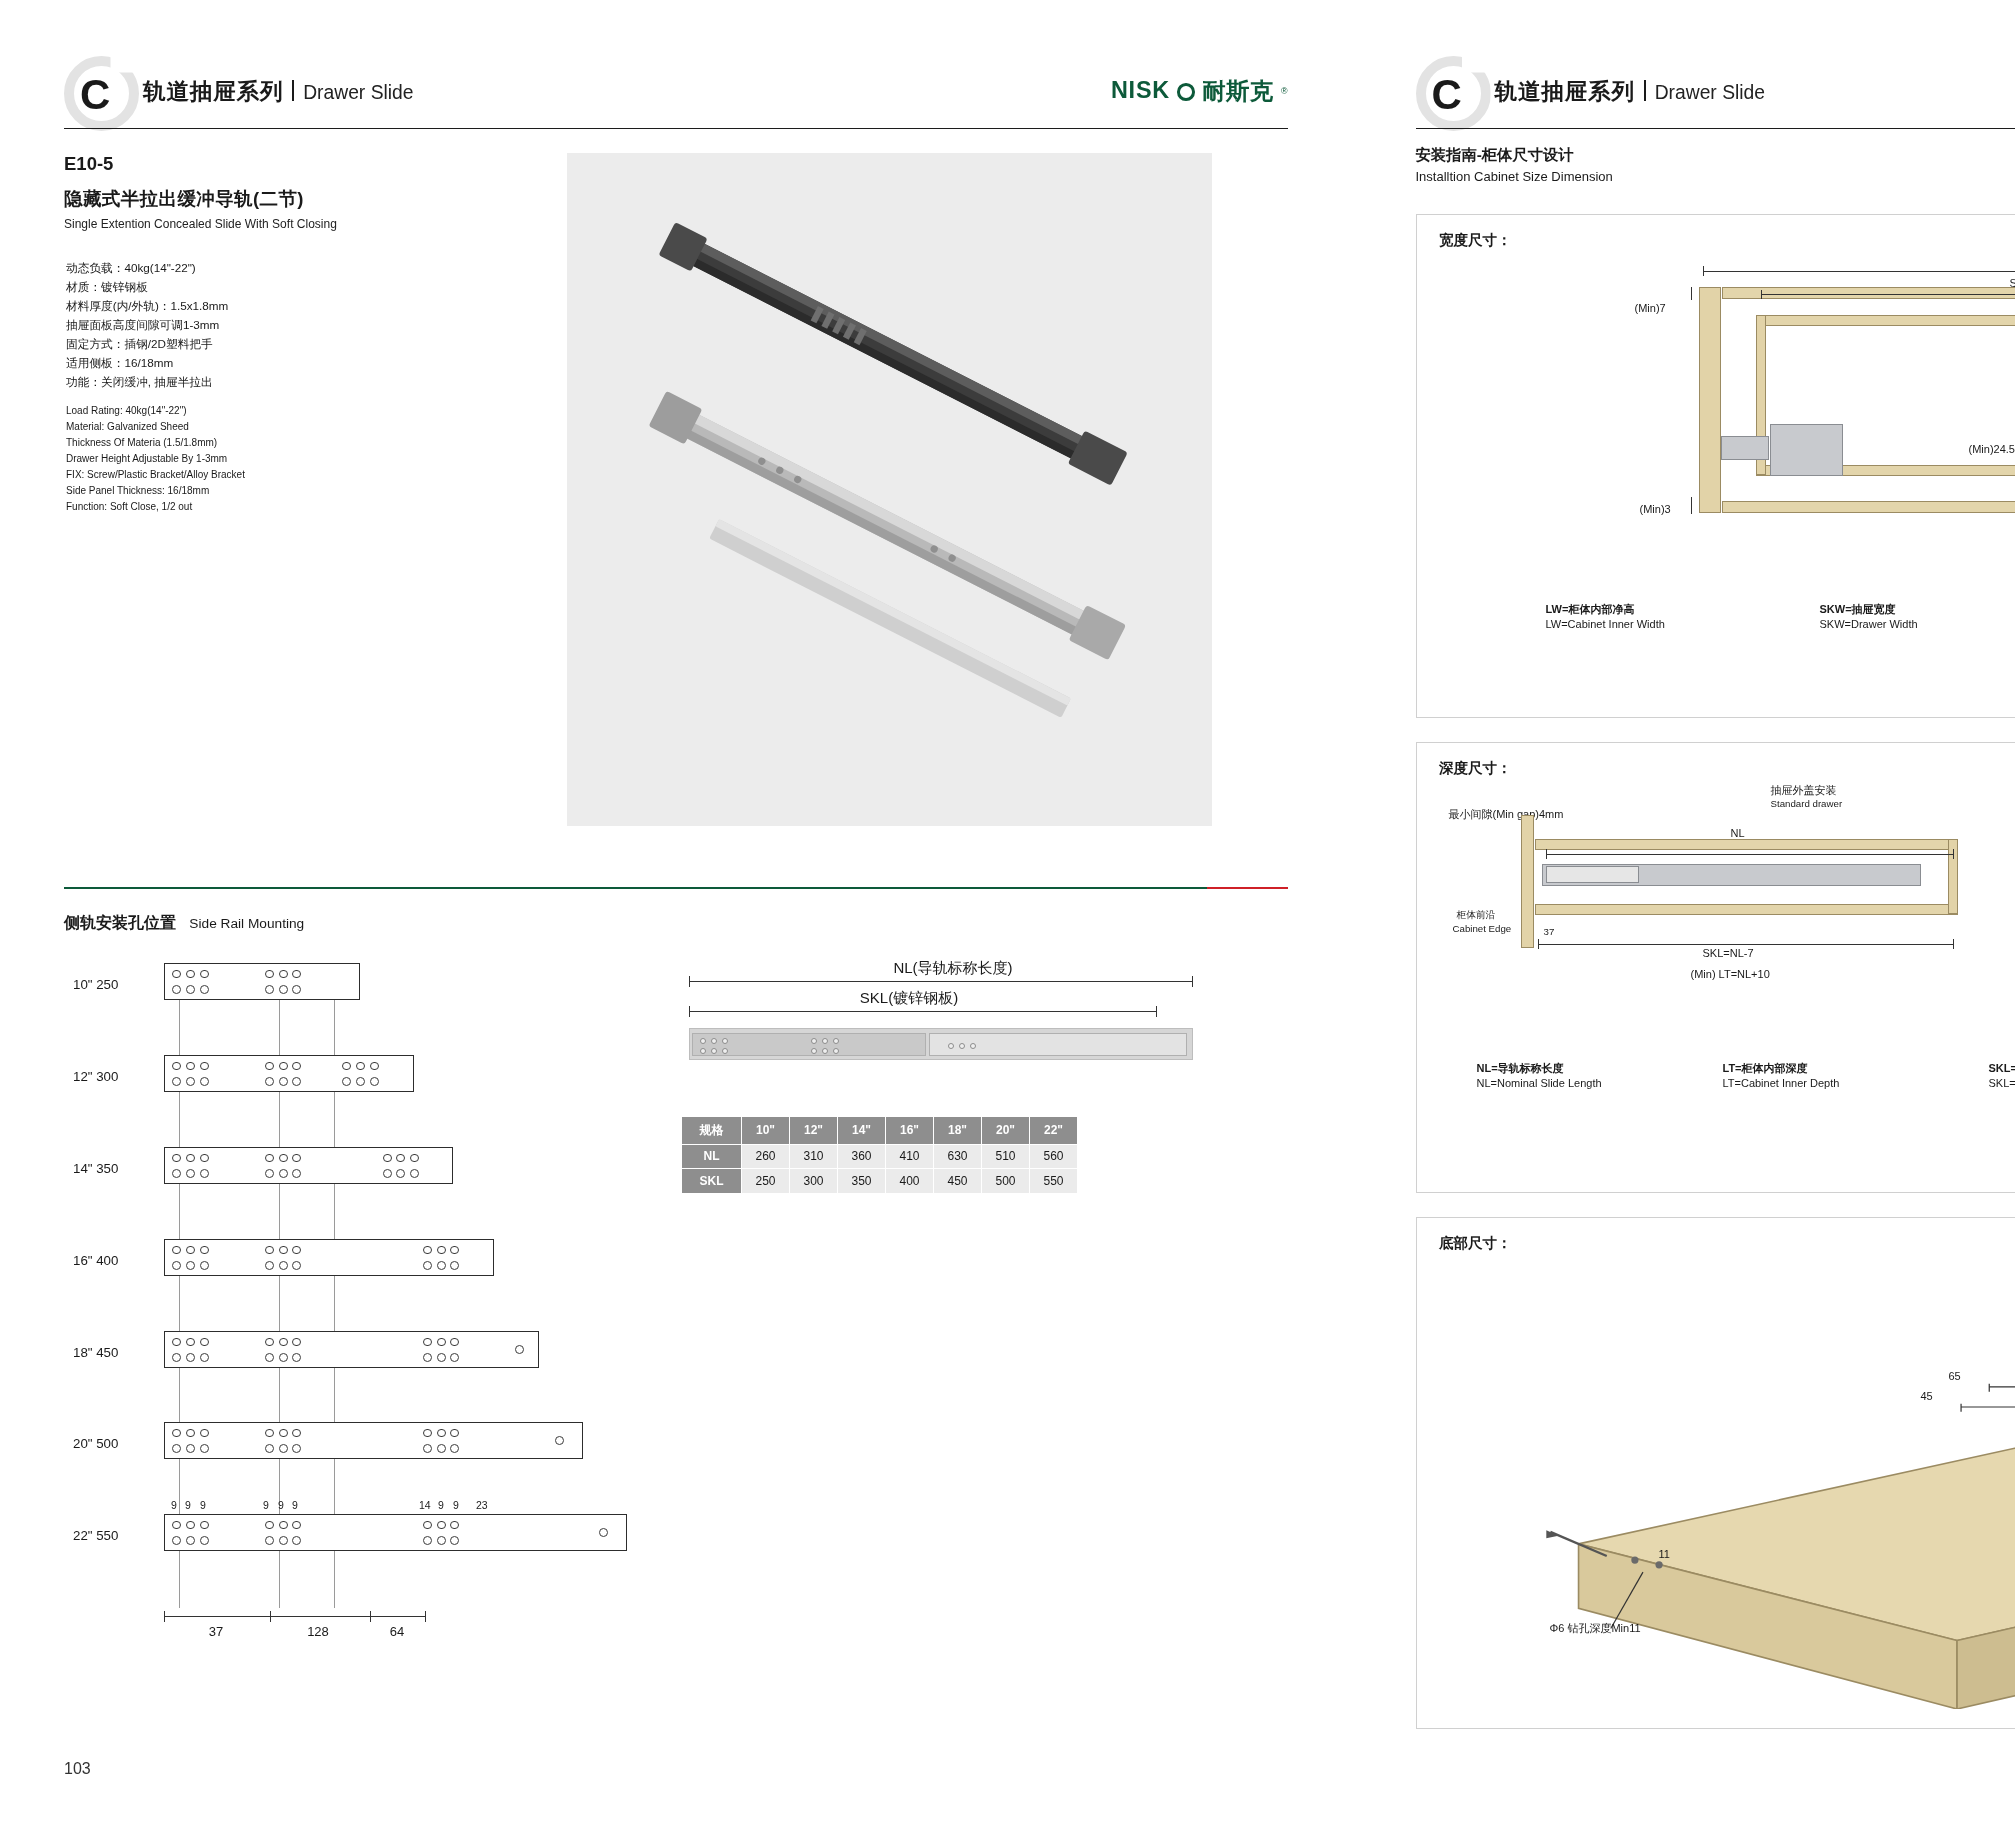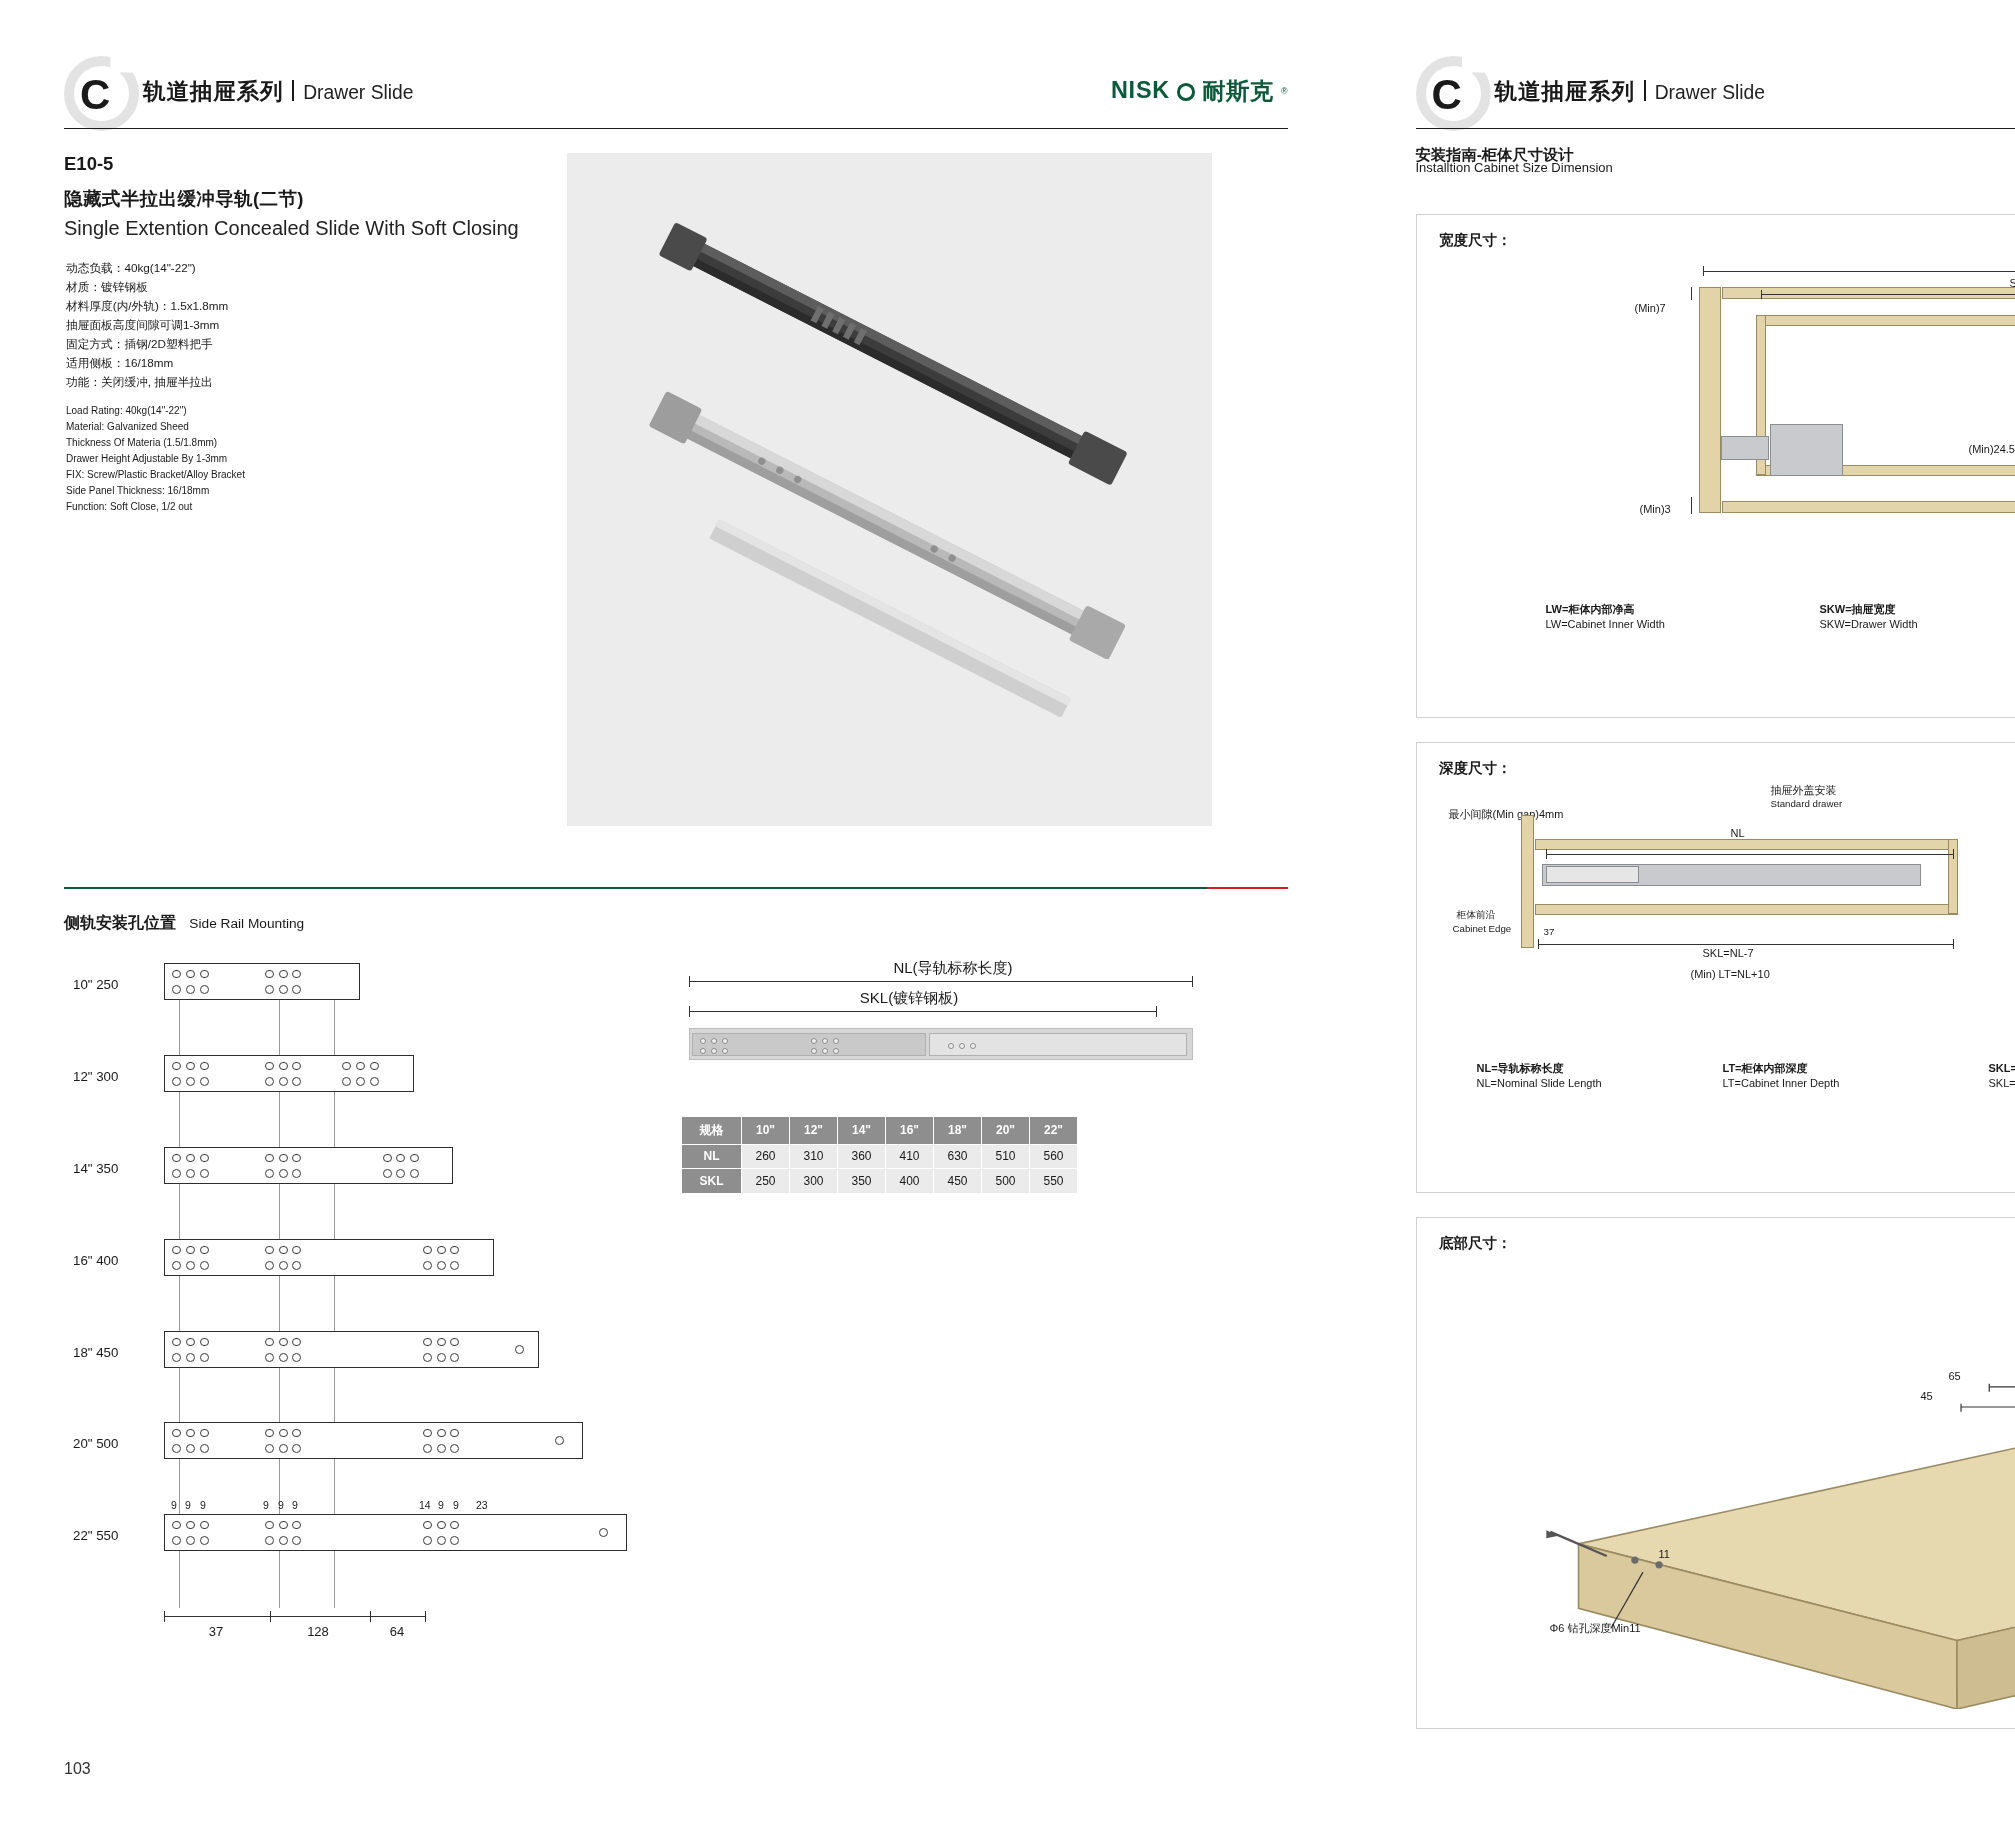--- a/index.html
+++ b/index.html
@@ -35,21 +35,21 @@
   .brand { position:absolute; right:0; top:14.5px; display:flex; align-items:center; gap:7.3px; }
   .brand-n { font-size:23.4px; font-weight:bold; color:#0d5a3a; letter-spacing:0.8px; }
   .brand-o { display:inline-block; width:17.7px; height:17.7px; border-radius:50%; border:3.6px solid #0d5a3a; position:relative; top:1.6px; }
   .brand-cn { font-size:23.4px; font-weight:bold; color:#0d5a3a; letter-spacing:0.4px; }
   .brand-r { font-size:8.9px; vertical-align:super; color:#0d5a3a; }
   .hdr-rule { position:absolute; left:0; right:0; top:68px; height:1.2px; background:#1c1c1c; }
 
   
   .model-code { position:absolute; left:64px; top:153px; font-size:18.5px; font-weight:bold; }
   .model-cn { position:absolute; left:64px; top:186px; font-size:18.5px; font-weight:bold; letter-spacing:0.4px;}
-  .model-en { position:absolute; left:64px; top:217px; font-size:20px; color:#222; }
+  .model-en { position:absolute; left:64px; top:217px; font-size:12px; color:#222; }
 
   .spec-cn { position:absolute; left:66px; top:258px; font-size:11.7px; line-height:19px; color:#1a1a1a; white-space:pre-line; }
   .spec-en { position:absolute; left:66px; top:403px; font-size:10px; line-height:16px; color:#1a1a1a; white-space:pre-line; }
 
   .photo { position:absolute; left:567px; top:153px; width:645px; height:673px; background:#ececec; overflow:hidden;}
 
   
   .sec-rule { position:absolute; left:64px; right:64px; top:887px; height:2.4px; background:#0d5a3a; }
   .sec-rule .red { position:absolute; right:0; top:0; width:81px; height:2.4px; background:#cf2027; }
   .sec-title { position:absolute; left:64px; top:913px; font-size:16px; font-weight:bold; }
@@ -78,21 +78,21 @@
   table.spec { position:absolute; left:681px; top:1116px; border-collapse:collapse; font-size:12px; }
   table.spec td { border:0.8px solid #ffffff; padding:4.8px 0; text-align:center; width:48px; background:#ebebeb; }
   table.spec td.h { background:#8e8e8e; color:#fff; font-weight:bold; width:60px; }
   table.spec tr.head td { background:#8e8e8e; color:#fff; font-weight:bold; }
 
   .pageno { position:absolute; bottom:69px; font-size:16px; color:#333; }
   .pageno.l { left:64px; }
 
   
   .guide-cn { position:absolute; left:64px; top:145px; font-size:15.3px; font-weight:bold; }
-  .guide-en { position:absolute; left:64px; top:160px; font-size:13px; }
+  .guide-en { position:absolute; left:64px; top:169px; font-size:13px; }
 
   .panel { position:absolute; left:64px; right:64px; border:0.8px solid #d0d0d0; background:#fff; }
   .panel-title { position:absolute; left:22.6px; top:16px; font-size:14.5px; font-weight:bold; }
 
   .legend { position:absolute; font-size:11px; line-height:15.3px; }
   .legend b { font-weight:bold; }
 
   .dwg { position:absolute; }
   .woodv { position:absolute; background:#e2d3a8; border:0.8px solid #9b8b62; }
   .woodh { position:absolute; background:#e3d5ab; border:0.8px solid #9b8b62; }

